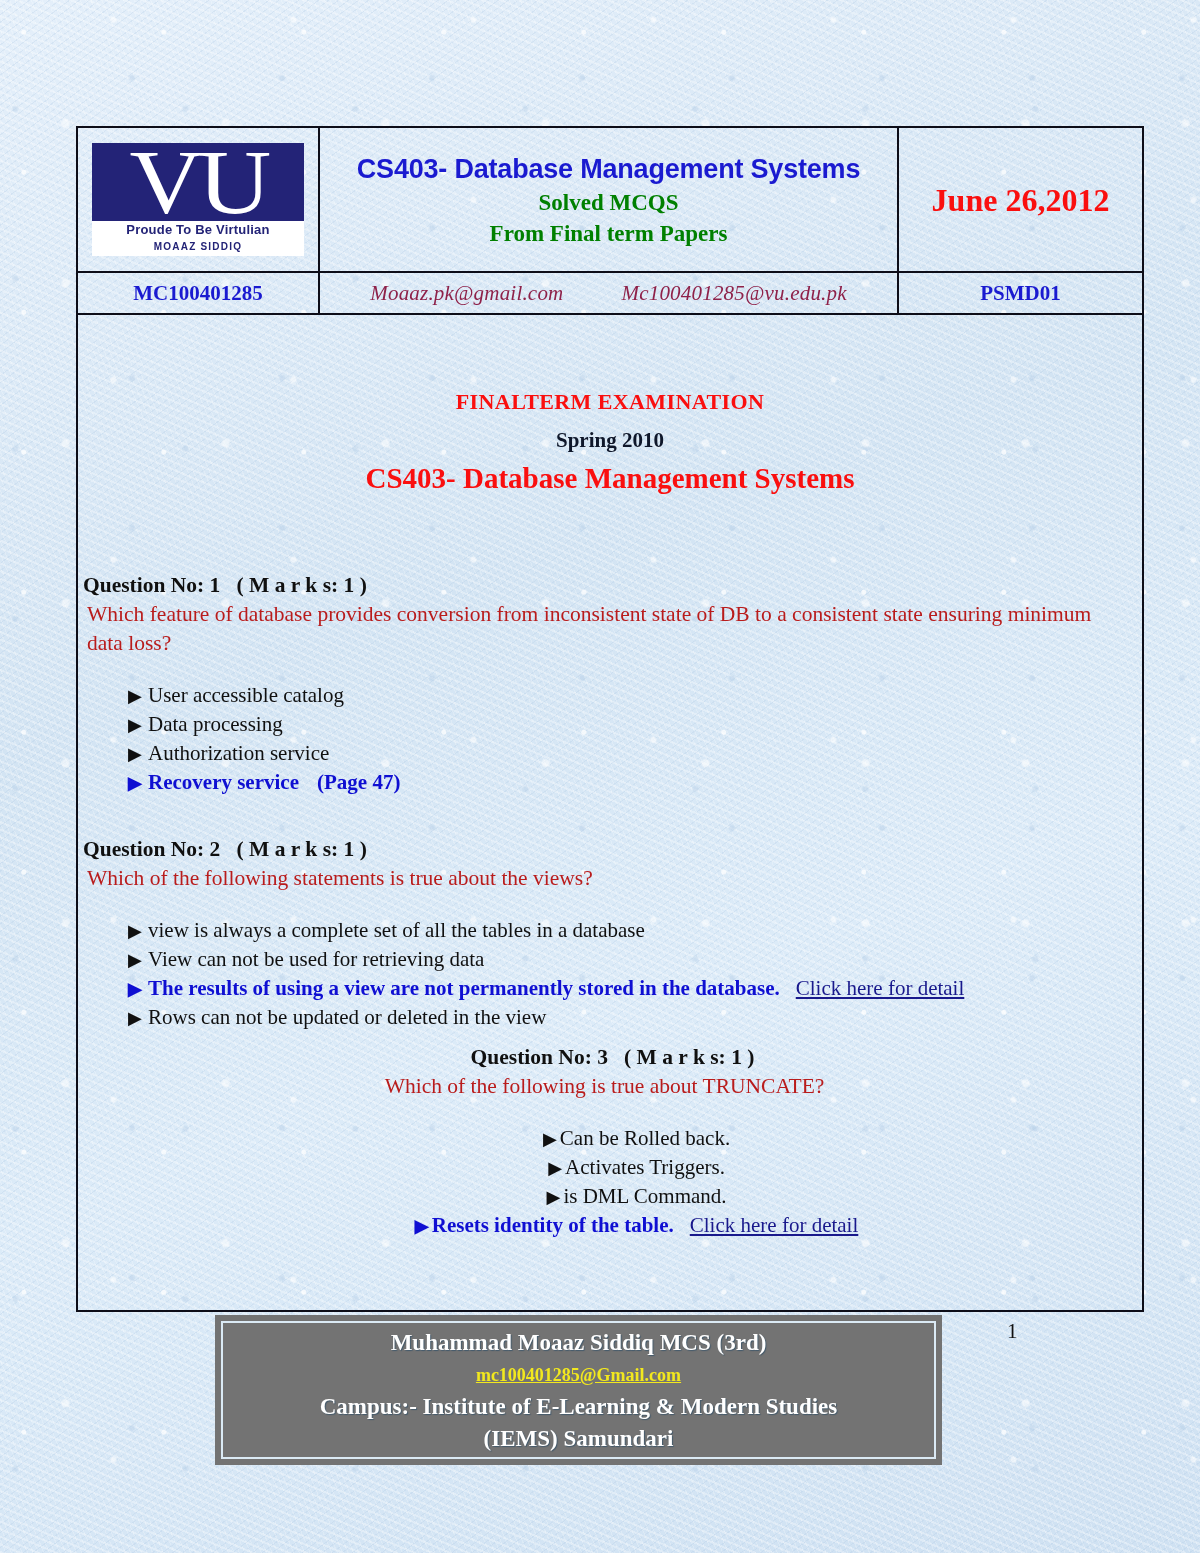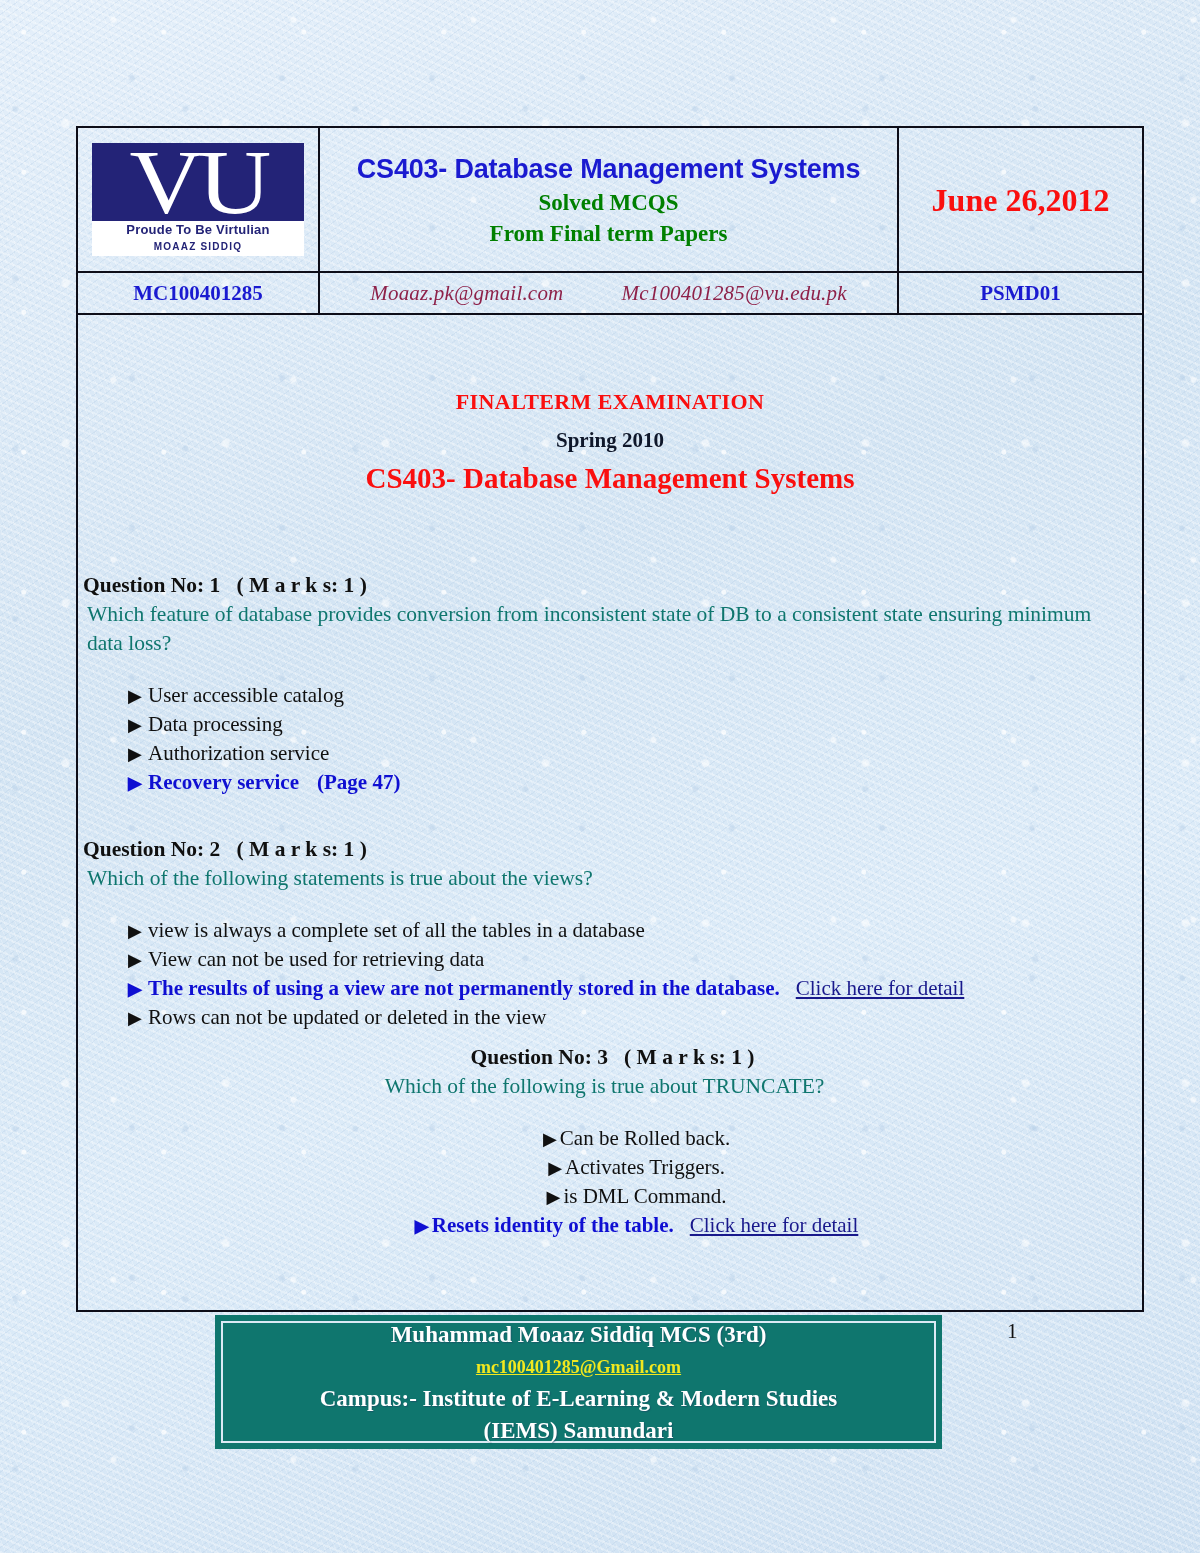--- a/index.html
+++ b/index.html
@@ -213,21 +213,21 @@
     font-size: 21.5px;
     font-weight: bold;
     color: #101010;
     line-height: 29px;
     padding-left: 5px;
   }
   .q-head .marks-paren { letter-spacing: 0px; }
   .q-text {
     font-family: "Liberation Serif", serif;
     font-size: 21.5px;
-    color: #0f766e;
+    color: #b91c1c;
     line-height: 29px;
     padding-left: 9px;
     padding-right: 20px;
   }
   .opts { margin-top: 23px; padding-left: 50px; }
   .opt {
     font-family: "Liberation Serif", serif;
     font-size: 21px;
     color: #101010;
     line-height: 28px;
@@ -246,22 +246,22 @@
     color: #19198c;
     text-decoration: underline;
     font-weight: normal;
     margin-left: 16px;
   }
 
   
   #footer-box {
     position: absolute;
     left: 215px; top: 1315px;
-    width: 727px; height: 134px;
-    background: #0f766e;
+    width: 727px; height: 150px;
+    background: #737373;
     box-sizing: border-box;
     padding: 6px;
   }
   #footer-inner {
     border: 2px solid #dbeaf5;
     width: 100%; height: 100%;
     box-sizing: border-box;
     display: flex;
     flex-direction: column;
     justify-content: center;

